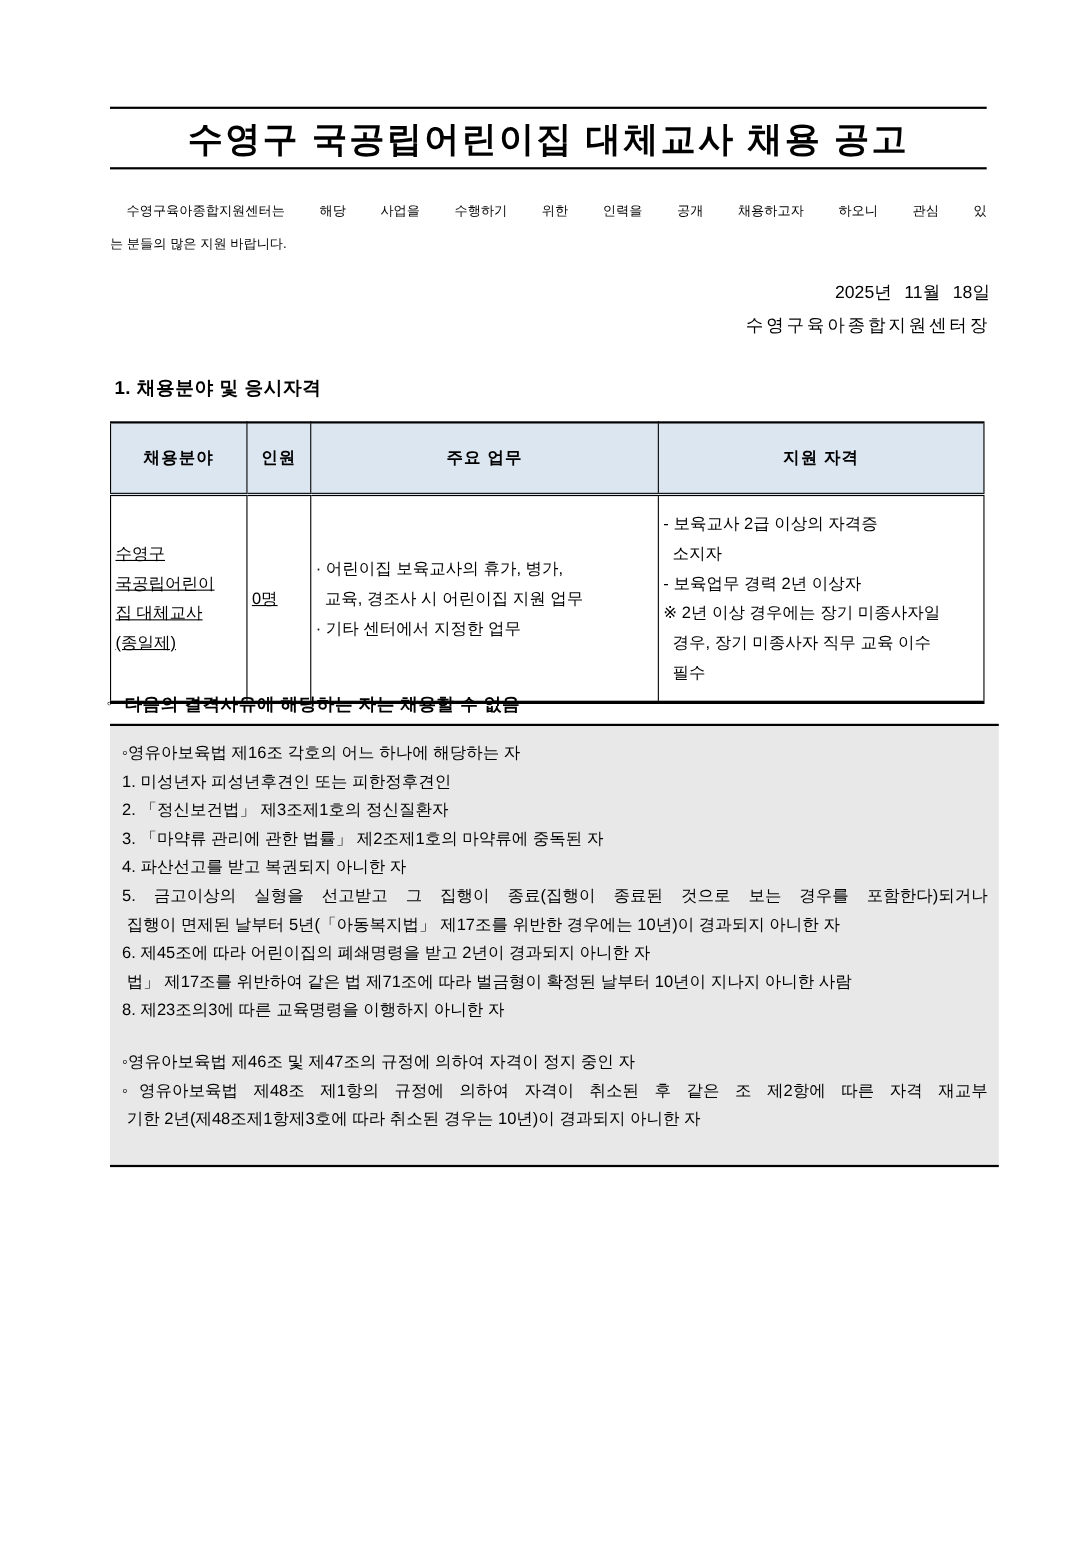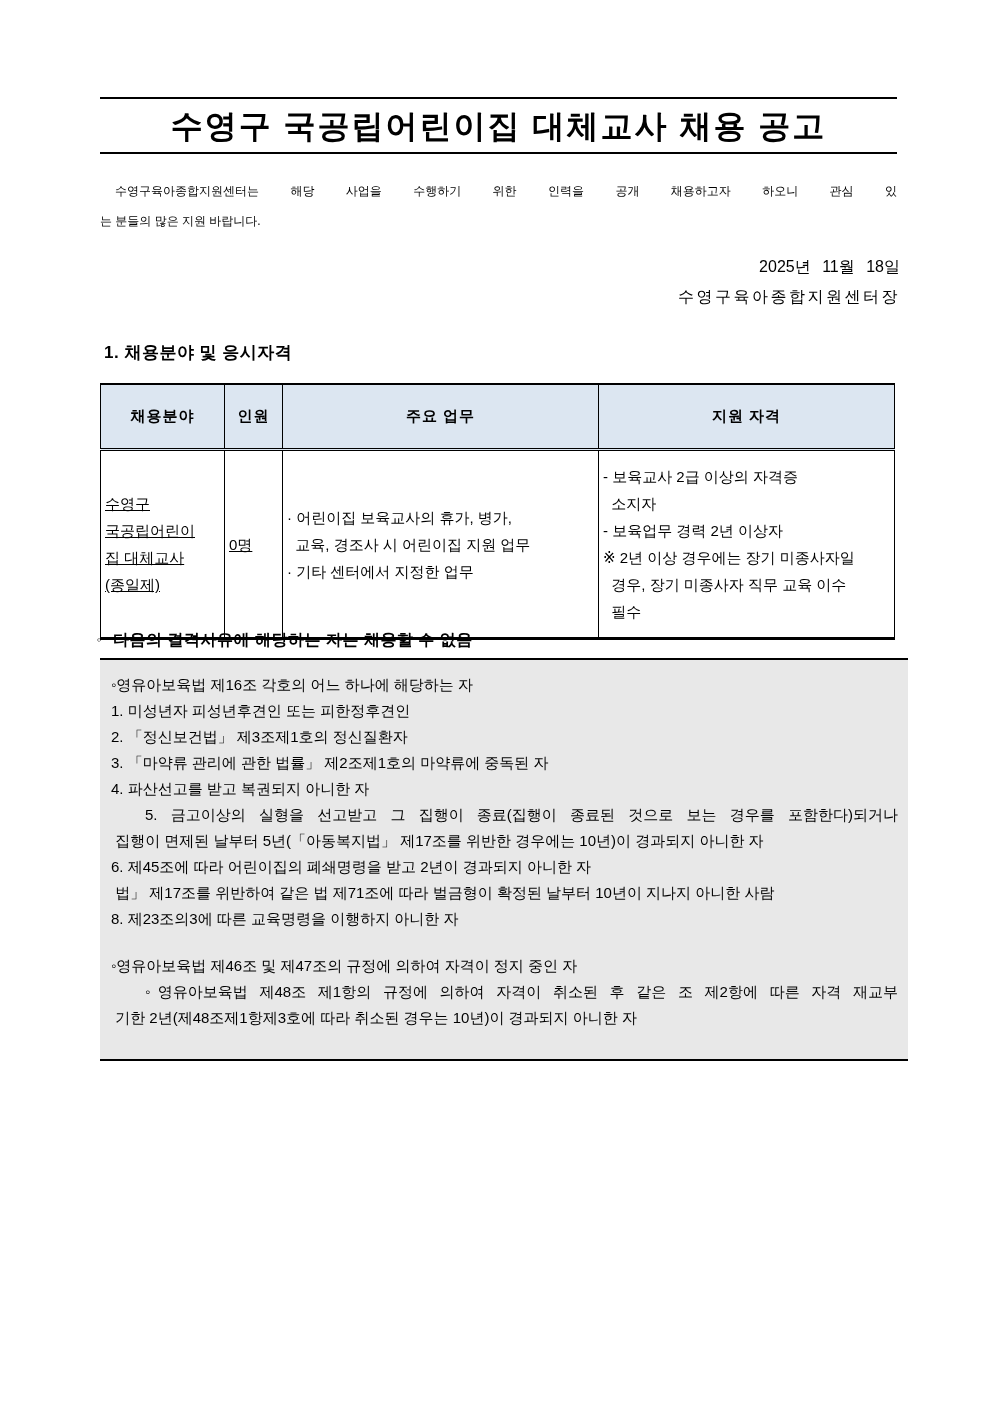--- a/index.html
+++ b/index.html
@@ -67,21 +67,21 @@
   
   .gray-box{
     left:100px;top:658px;width:808px;box-sizing:border-box;
     background:#e8e8e8;
     border-top:2px solid #000;border-bottom:2px solid #000;
     padding:12px 10px 28px 11px;
     font-size:15px;
   }
   .gray-box .line{line-height:26px;white-space:pre;}
   .gray-box .line.stretch{
-    white-space:normal;text-align:justify;text-align-last:justify;word-break:break-all;margin-left:34px;
+    white-space:normal;text-align:justify;text-align-last:justify;word-break:break-all;
   }
   .gray-box .line.blank{height:21px;}
 </style>
 </head>
 <body>
 
 <div class="abs title-block">
   <div class="t">수영구 국공립어린이집 대체교사 채용 공고</div>
 </div>
 

